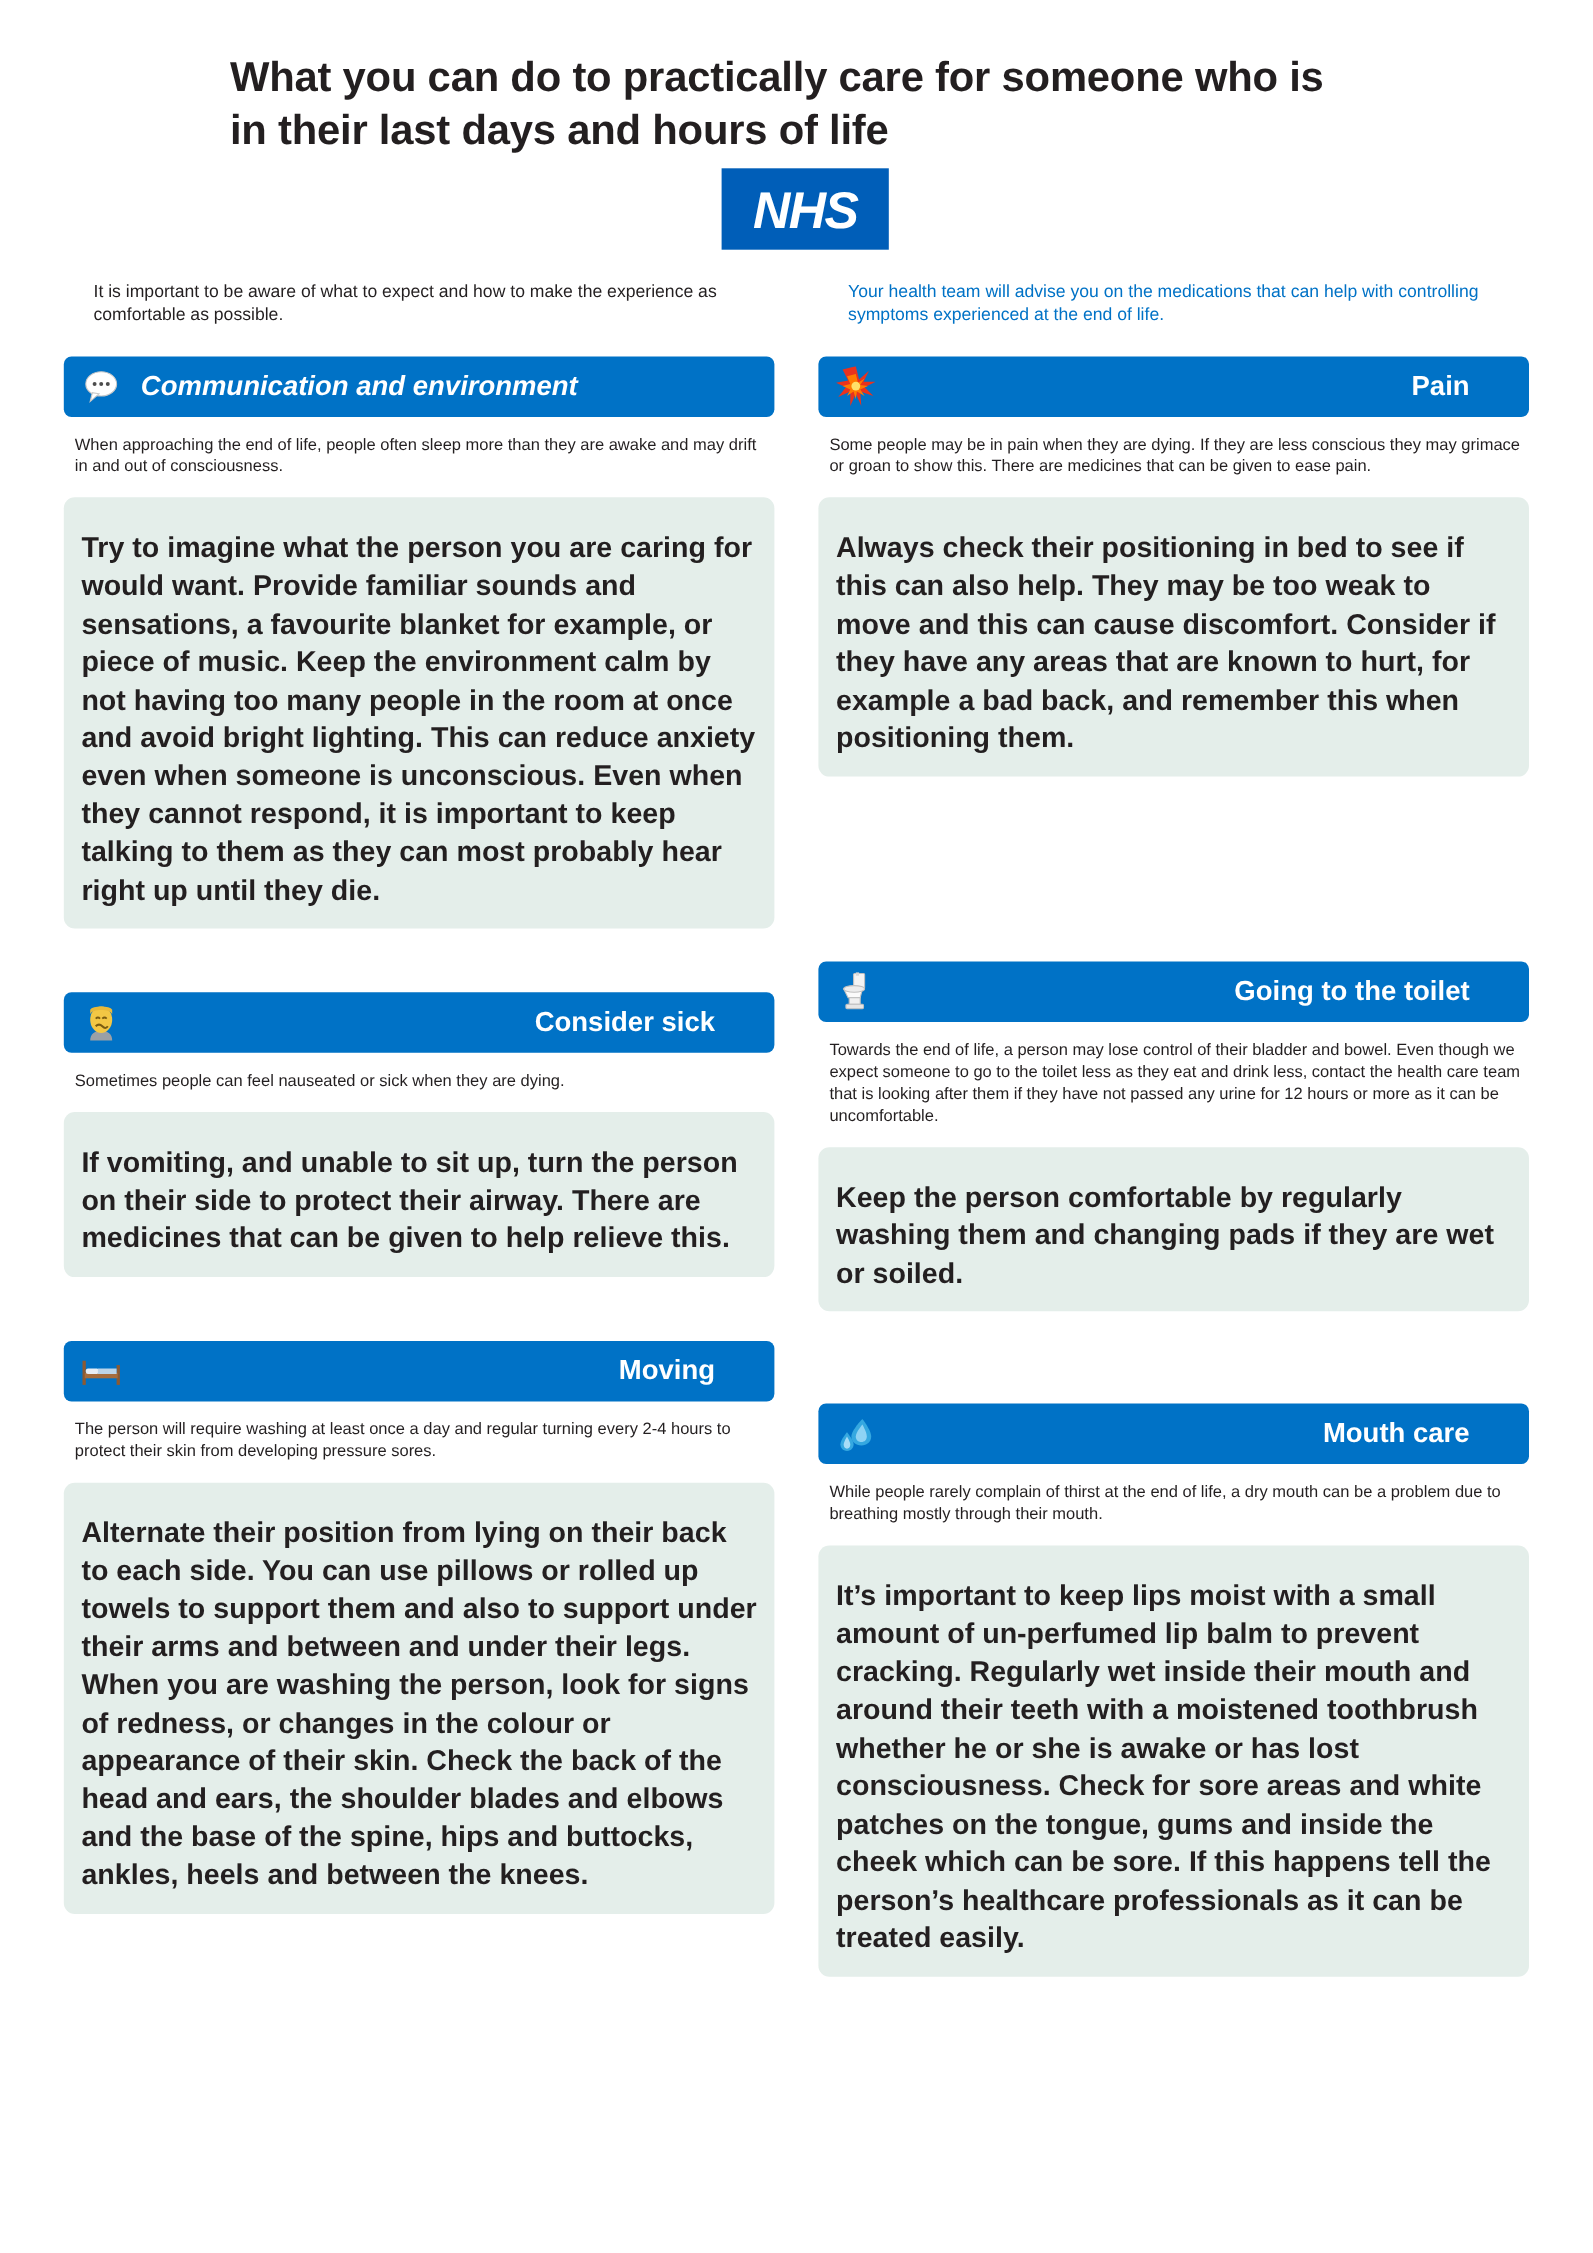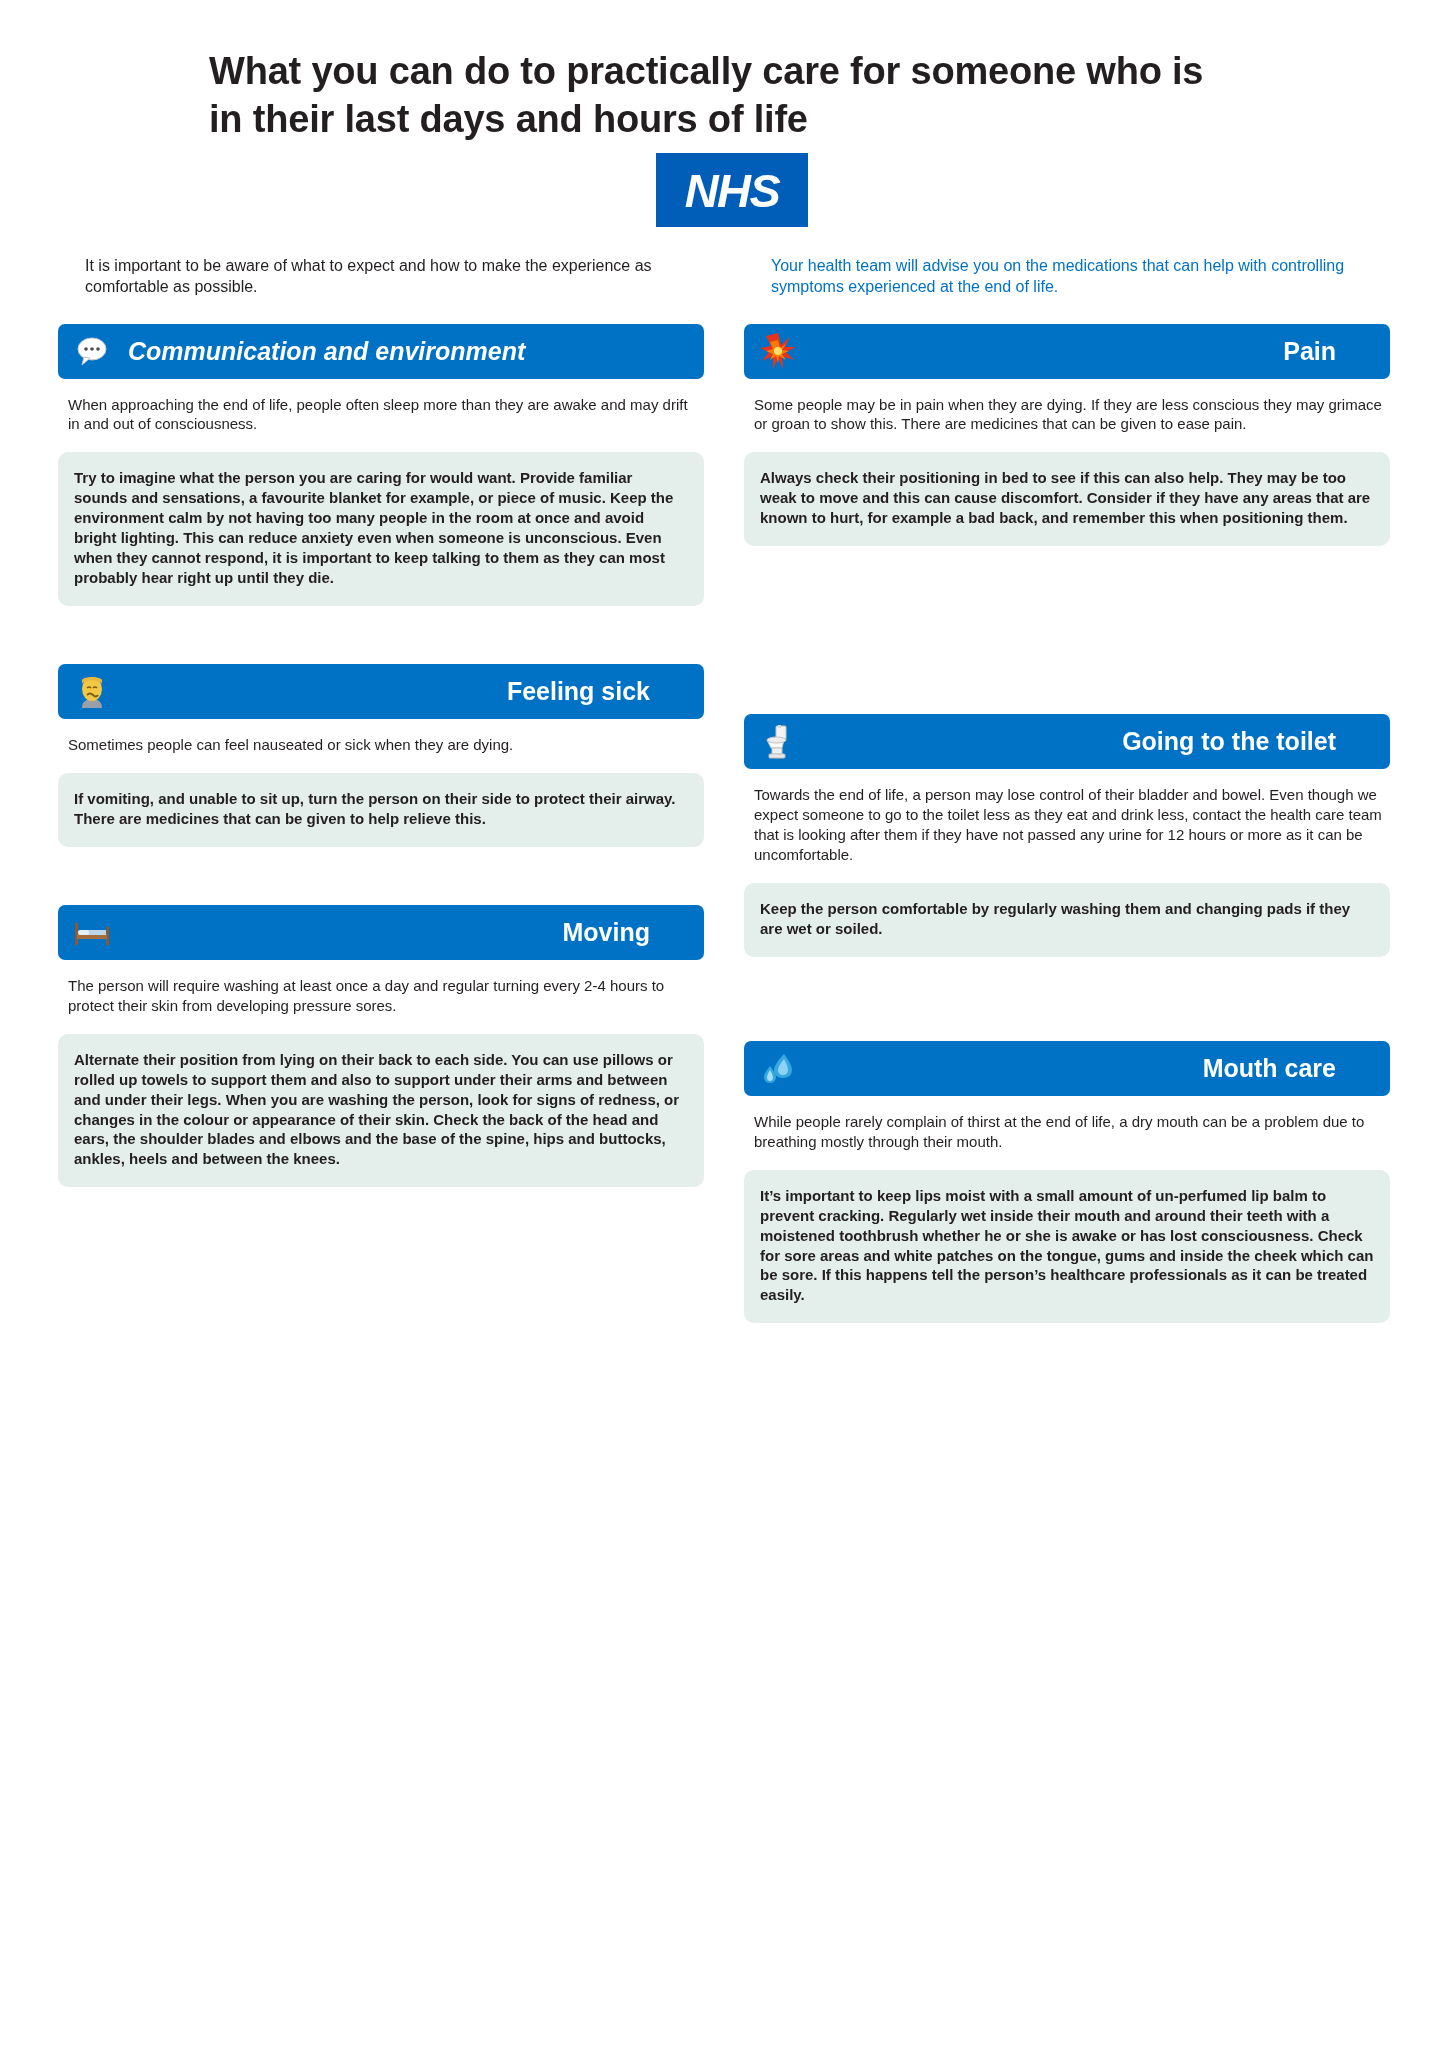--- a/index.html
+++ b/index.html
@@ -120,23 +120,23 @@
 
   .body-text {
     font-size: 15px;
     line-height: 1.33;
     margin: 16px 0 0 0;
     padding: 0 8px 0 10px;
   }
   .callout {
     background: #e4eeea;
     border-radius: 10px;
-    padding: 16px 16px 18px 16px;
+    padding: 28px 16px 18px 16px;
     margin-top: 18px;
-    font-size: 15px;
+    font-size: 26px;
     line-height: 1.33;
     font-weight: bold;
   }
 
   .gap-lg { height: 58px; }
   .gap-md { height: 40px; }
   .gap-sm { height: 26px; }
   .gap-xs { height: 12px; }
 </style>
 </head>
@@ -184,21 +184,21 @@
           <span class="icon">
             <svg width="34" height="36" viewBox="0 0 34 36">
               <path d="M7 34 C7 28 11 25 17 25 C23 25 27 28 27 34 Z" fill="#9aa0a6"></path>
               <ellipse cx="17" cy="15" rx="10" ry="12" fill="#f2c744"></ellipse>
               <path d="M7 10 C9 5 25 5 27 10 L27 6 C25 2 9 2 7 6 Z" fill="#e8b93a"></path>
               <path d="M12 14 q2 -2 4 0" stroke="#7a5c10" stroke-width="1.6" fill="none"></path>
               <path d="M18 14 q2 -2 4 0" stroke="#7a5c10" stroke-width="1.6" fill="none"></path>
               <path d="M12 21 q3 -3 6 0 q3 3 5 0" stroke="#7a5c10" stroke-width="1.8" fill="none"></path>
             </svg>
           </span>
-          <span class="section-title centered">Feeling sick</span>
+          <span class="section-title centered">Consider sick</span>
         </div>
         <p class="body-text">Sometimes people can feel nauseated or sick when they are dying.</p>
         <div class="callout">If vomiting, and unable to sit up, turn the person on their side to protect their airway. There are medicines that can be given to help relieve this.</div>
       </div>
 
       <div class="gap-lg"></div>
 
       <div class="section">
         <div class="section-header">
           <span class="icon">

